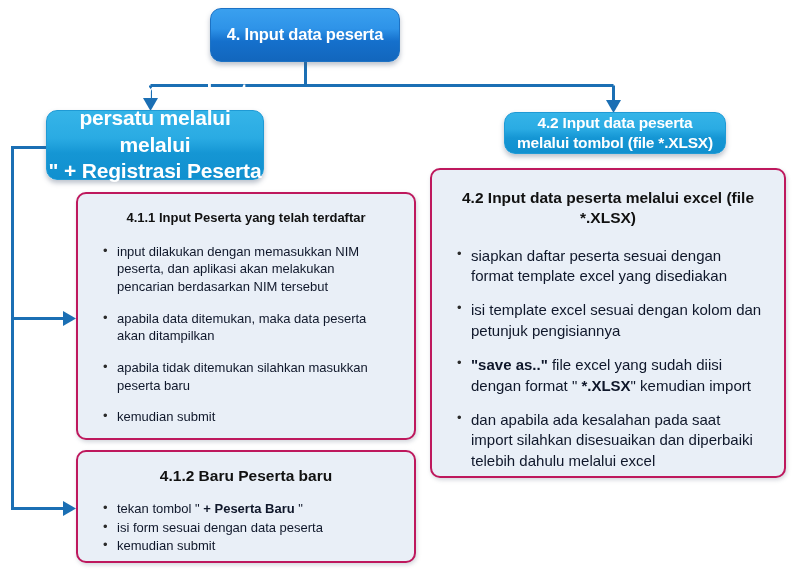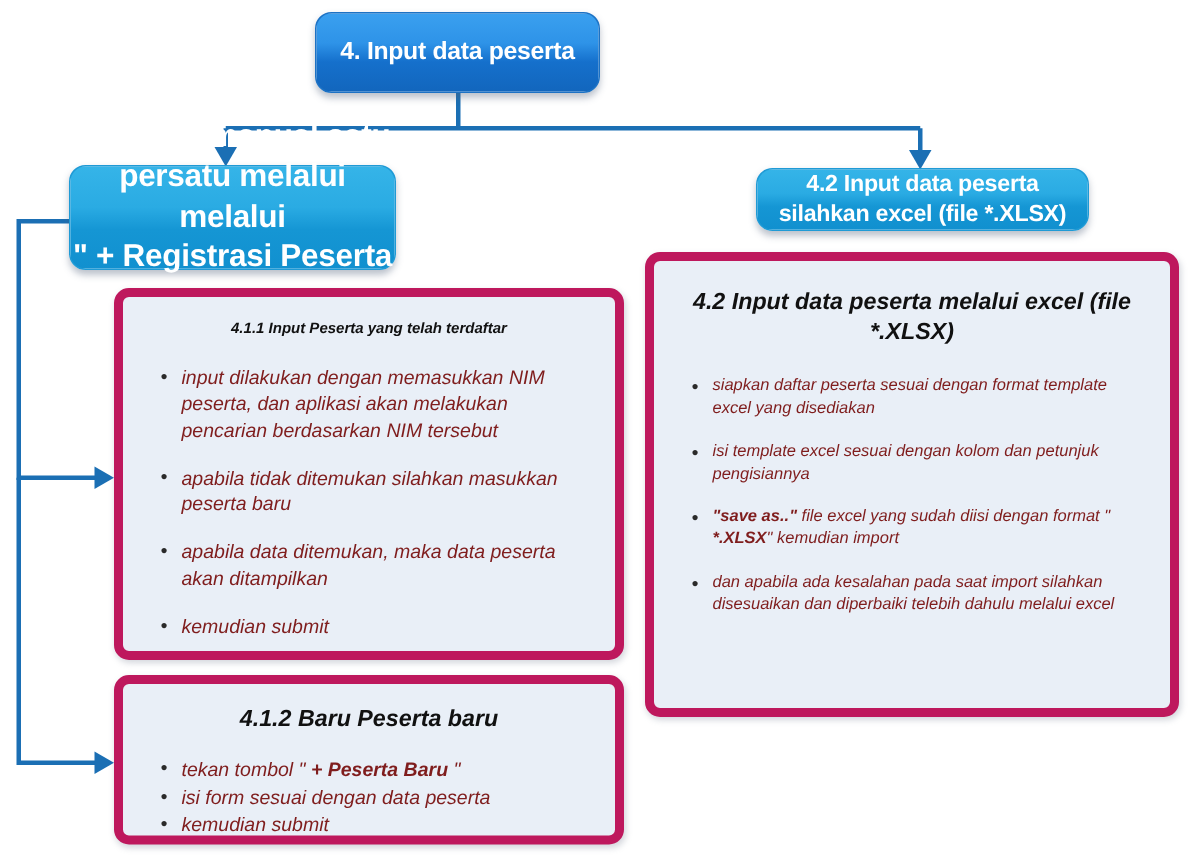--- a/index.html
+++ b/index.html
@@ -74,64 +74,63 @@
   .node-lines {
     display: block;
     width: 100%;
   }
 
   
   .panel {
     position: absolute;
     box-sizing: border-box;
     background: #e9eff7;
-    border: 6px solid #be185d;
+    border: 2px solid #be185d;
     border-radius: 10px;
     box-shadow: 1px 2px 4px rgba(120,130,150,0.33);
-    font-style: italic;
   }
   .panel-411 { left: 76px;  top: 192px; width: 340px; height: 248px; }
   .panel-412 { left: 76px;  top: 450px; width: 340px; height: 113px; }
   .panel-42  { left: 430px; top: 168px; width: 356px; height: 310px; }
 
   .panel-title {
     color: #111111;
     font-weight: bold;
     text-align: center;
     line-height: 1.28;
   }
-  .panel-411 .panel-title { font-size: 10px; margin: 16px 12px 12px 12px; }
+  .panel-411 .panel-title { font-size: 13px; margin: 16px 12px 12px 12px; }
   .panel-412 .panel-title { font-size: 15.5px; margin: 14px 12px 0 12px; }
   .panel-42  .panel-title { font-size: 15.5px; margin: 18px 18px 0 18px; }
 
   .bullets {
     list-style: none;
     margin: 0;
     padding: 0;
-    color: #7f1d1d;
+    color: #0f172a;
   }
   .bullets li {
     position: relative;
     padding-left: 15px;
     line-height: 1.36;
   }
   .bullets li:before {
     content: "\2022";
     position: absolute;
     left: 1px;
     top: -1px;
     font-size: 13px;
     color: #2a2a2a;
   }
   .bullets-spaced li { margin-bottom: 14px; }
   .bullets-tight  li { margin-bottom: 1px; }
 
   .panel-411 .bullets { margin: 16px 20px 0 24px; font-size: 13px; }
   .panel-412 .bullets { margin: 14px 20px 0 24px; font-size: 13px; }
-  .panel-42  .bullets { margin: 18px 22px 0 24px; font-size: 11px; }
+  .panel-42  .bullets { margin: 18px 22px 0 24px; font-size: 15px; }
 
   .bullets b { font-weight: bold; }
 </style>
 </head>
 <body>
 
 <div id="canvas">
 
   <svg id="connectors" viewBox="0 0 802 576" width="802" height="576" xmlns="http://www.w3.org/2000/svg">
 
@@ -161,30 +160,30 @@
     <div>
       <span class="node-lines">4.1 Input manual satu</span>
       <span class="node-lines">persatu melalui melalui</span>
       <span class="node-lines">" + Registrasi Peserta "</span>
     </div>
   </div>
 
   <div class="node node-42">
     <div>
       <span class="node-lines">4.2 Input data peserta</span>
-      <span class="node-lines">silahkan excel (file *.XLSX)</span>
+      <span class="node-lines">melalui tombol (file *.XLSX)</span>
     </div>
   </div>
 
   <div class="panel panel-411">
     <div class="panel-title">4.1.1 Input Peserta yang telah terdaftar</div>
     <ul class="bullets bullets-spaced" id="list-411">
         <li>input dilakukan dengan memasukkan NIM peserta, dan aplikasi akan melakukan pencarian berdasarkan NIM tersebut</li>
+        <li>apabila data ditemukan, maka data peserta akan ditampilkan</li>
         <li>apabila tidak ditemukan silahkan masukkan peserta baru</li>
-        <li>apabila data ditemukan, maka data peserta akan ditampilkan</li>
         <li>kemudian submit</li>
       </ul>
   </div>
 
   <div class="panel panel-412">
     <div class="panel-title">4.1.2 Baru Peserta baru</div>
     <ul class="bullets bullets-tight" id="list-412">
         <li>tekan tombol " <b>+ Peserta Baru</b> "</li>
         <li>isi form sesuai dengan data peserta</li>
         <li>kemudian submit</li>

